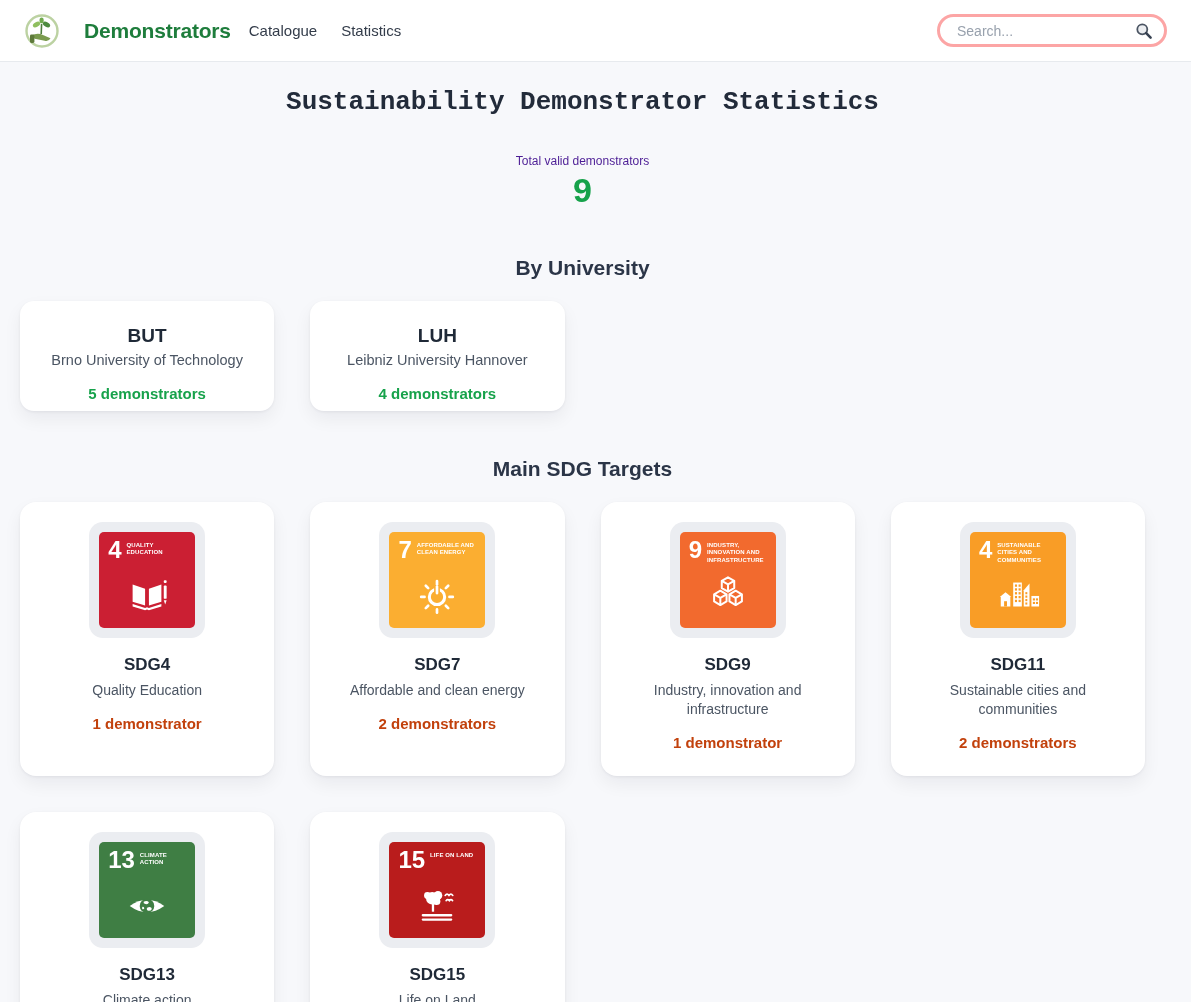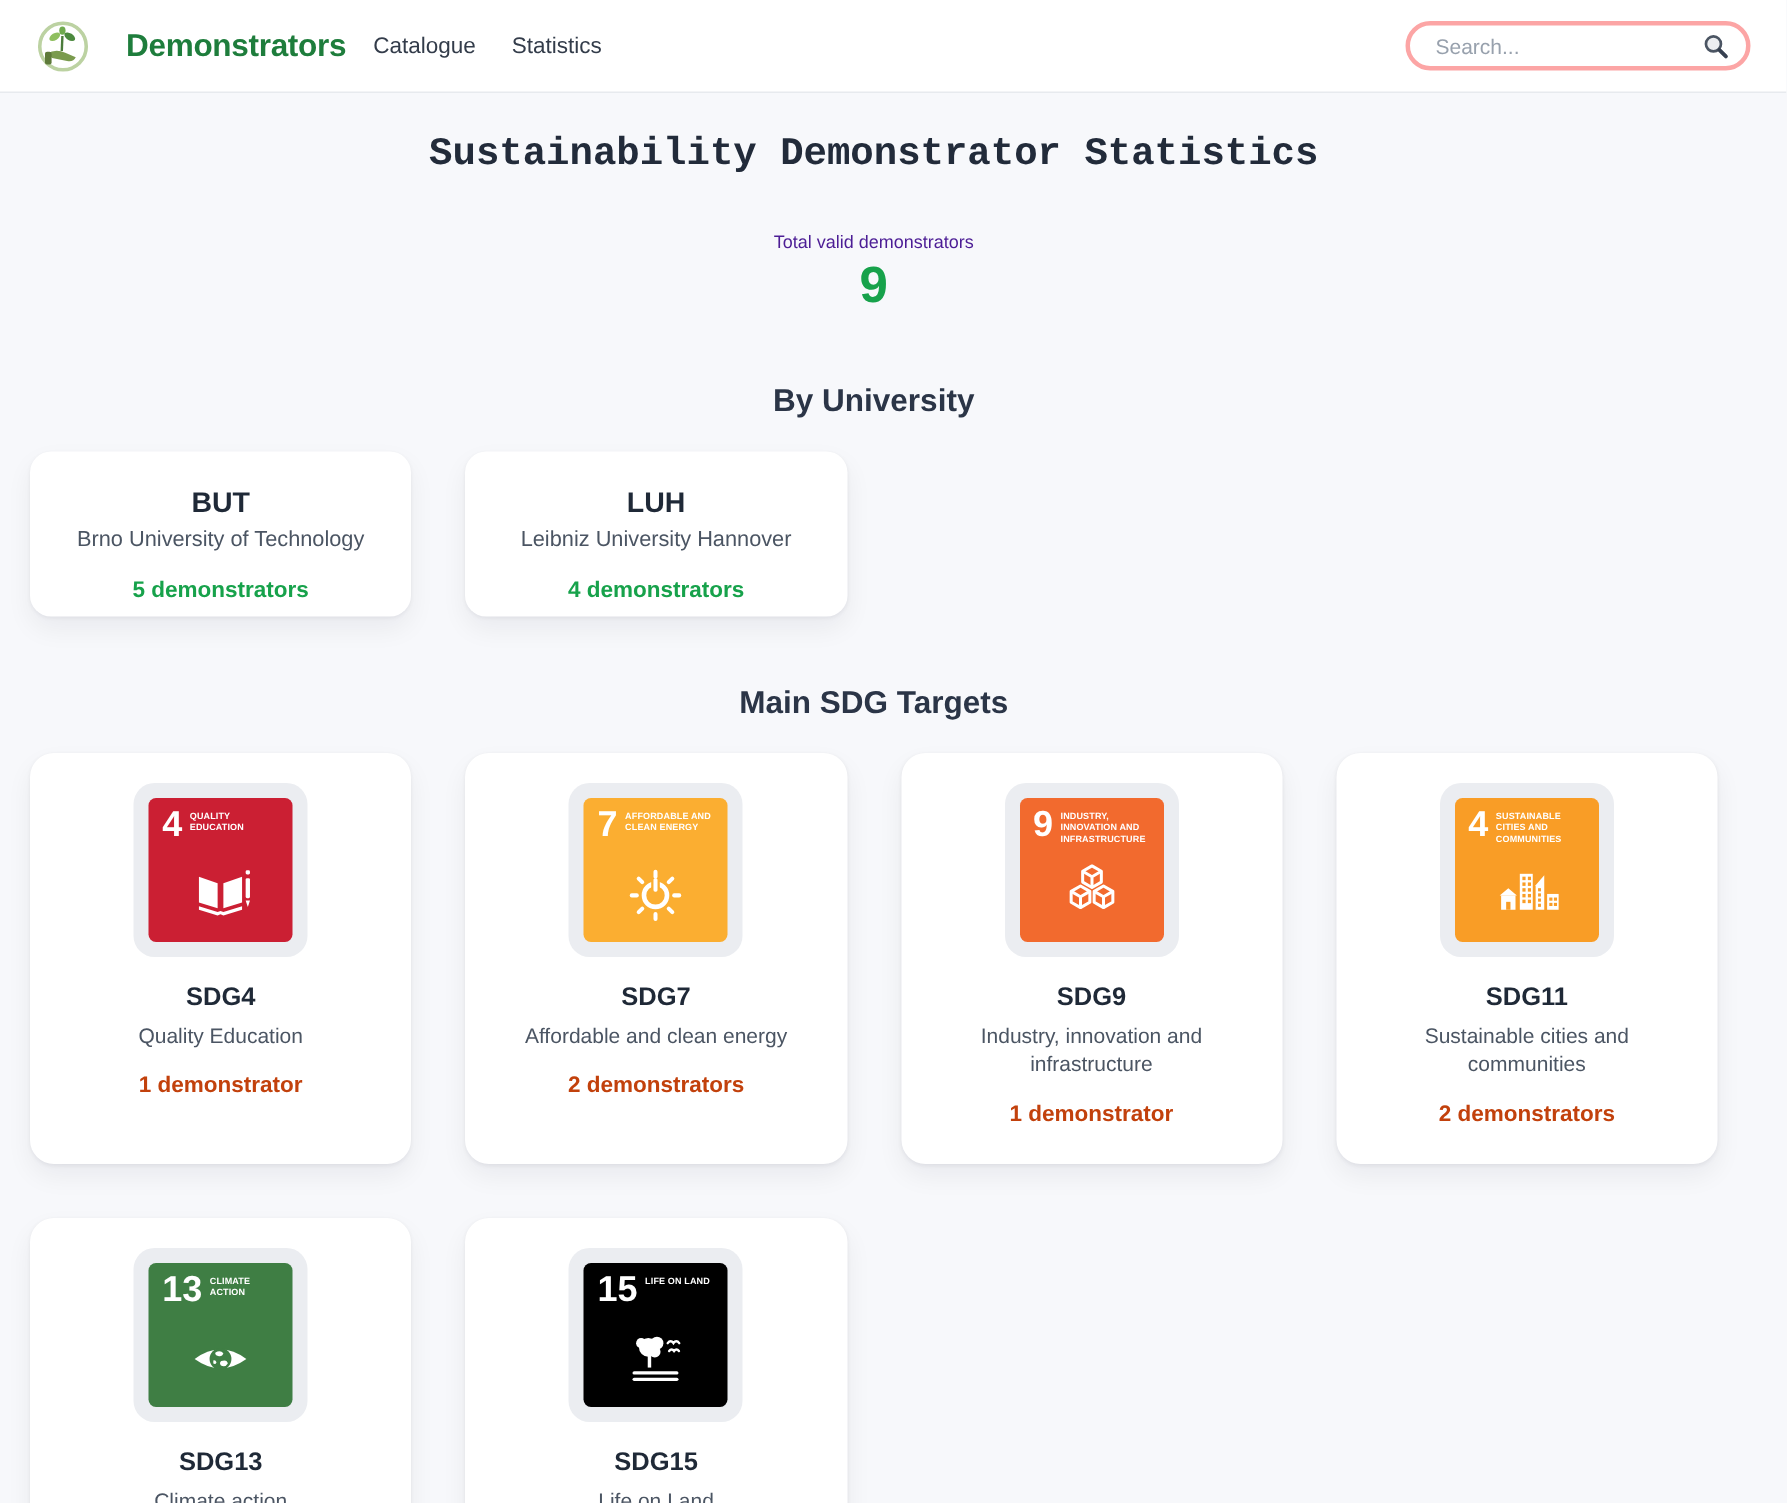--- a/index.html
+++ b/index.html
@@ -288,21 +288,21 @@
           </div>
         </div>
       </div>
       <h3 class="sdg-title">SDG13</h3>
       <p class="sdg-sub">Climate action</p>
       <div class="sdg-count"></div>
     </div>
 
     <div class="sdg-card">
       <div class="icon-wrap">
-        <div class="sq" style="background: #000000;">
+        <div class="sq" style="background: #b91c1c;">
           <div class="sq-head">
             <span class="sq-num">15</span>
             <span class="sq-lbl">LIFE ON LAND</span>
           </div>
           <div class="sq-glyph">
             <svg width="46" height="46" viewBox="0 0 48 48">
               <g fill="#fff">
                 <circle cx="19" cy="17" r="6.5"></circle>
                 <circle cx="25" cy="14" r="4.5"></circle>
                 <circle cx="14" cy="14" r="3.5"></circle>

